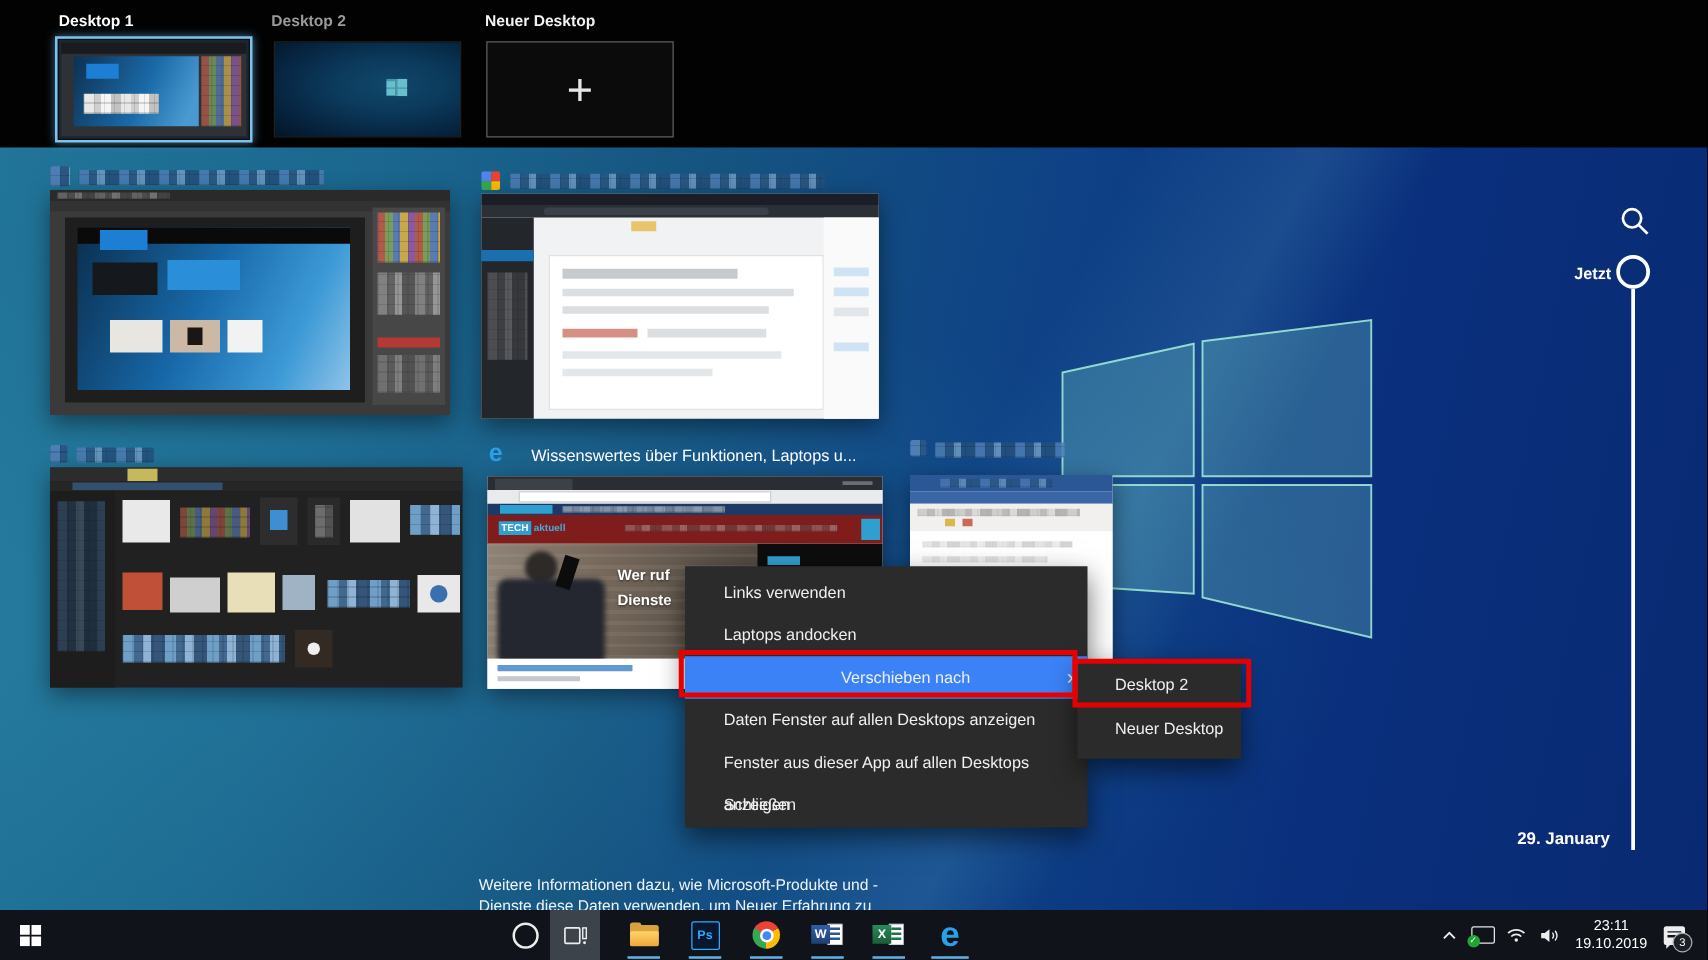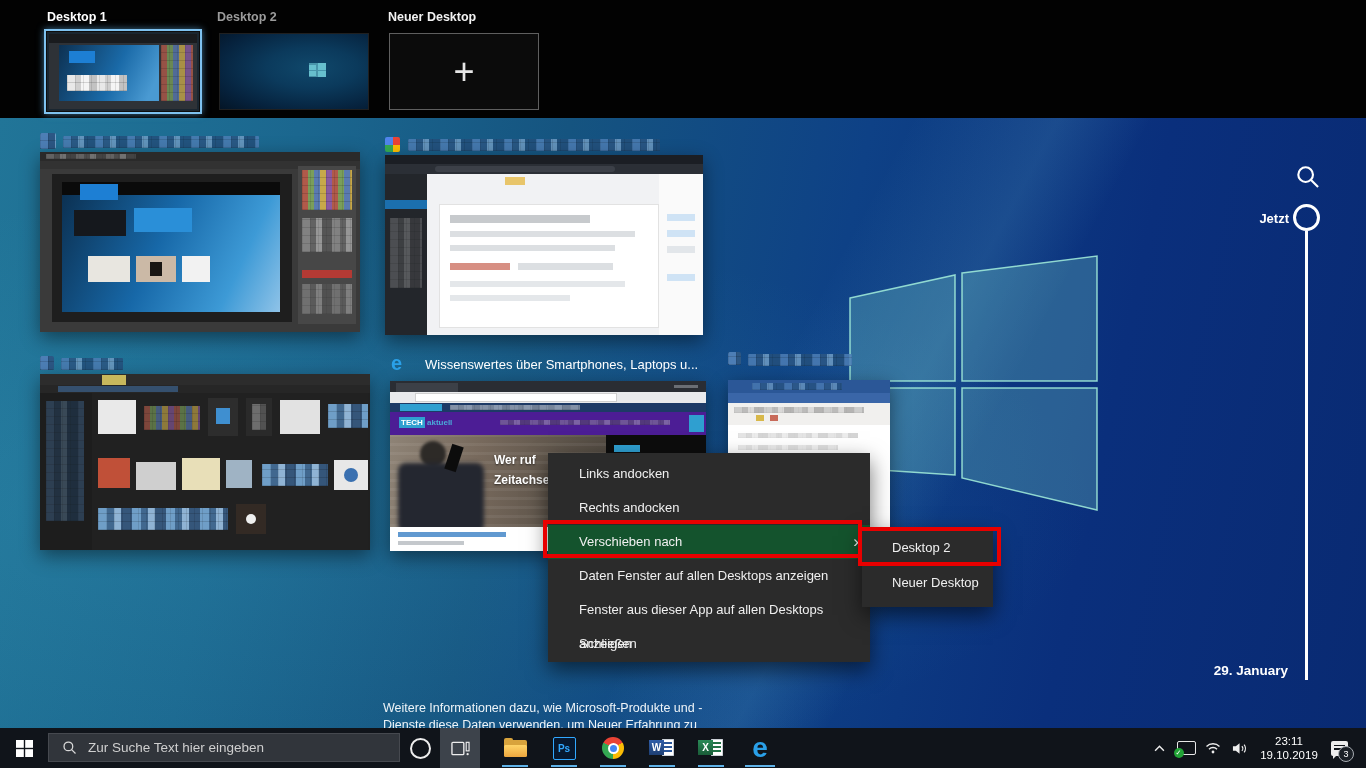--- a/index.html
+++ b/index.html
@@ -40,21 +40,21 @@
 
   
   .twin{box-shadow:0 6px 18px rgba(0,0,0,.45);}
   .ttl-icon{width:16px;height:16px;border-radius:2px;}
   .ttl-text{height:12px;border-radius:1px;}
 
   
   .cmenu{left:548px;top:453px;width:322px;height:209px;background:#2b2b2b;
      box-shadow:0 8px 20px rgba(0,0,0,.55);padding-top:4px;box-sizing:border-box;z-index:50;}
   .cm-item{position:relative;height:34px;line-height:34px;padding-left:31px;font-size:13px;color:#f0f0f0;}
-  .cm-hover{background:#14532d;}
+  .cm-hover{background:#3b82f6;text-align:center;}
   .cm-arrow{position:absolute;right:11px;top:0;font-size:17px;color:#e8e8e8;}
   .smenu{left:862px;top:528px;width:131px;height:79px;background:#2b2b2b;
      box-shadow:0 8px 20px rgba(0,0,0,.55);padding-top:2px;box-sizing:border-box;z-index:55;}
   .sm-item{height:35px;line-height:35px;padding-left:30px;font-size:13px;color:#f0f0f0;}
   .red-box{border:4px solid #e80000;box-sizing:border-box;z-index:60;background:transparent;}
 
   
   .tl-line{left:1305px;top:231px;width:3px;height:449px;background:#fff;z-index:20;}
   .tl-circle{left:1293px;top:204px;width:21px;height:21px;border:3px solid #fff;border-radius:50%;z-index:20;background:transparent;}
   .tl-now{left:1215px;top:211px;width:74px;text-align:right;font-size:13px;font-weight:700;z-index:20;}
@@ -247,46 +247,46 @@
     <div class="abs" style="left:294px;top:86px;width:34px;height:30px;background:#e8e8e8;">
       <div class="abs" style="left:10px;top:8px;width:14px;height:14px;background:#3a70b0;border-radius:50%;"></div>
     </div>
     <div class="abs pb-blue gridded" style="left:58px;top:134px;width:130px;height:22px;"></div>
     <div class="abs" style="left:196px;top:130px;width:30px;height:30px;background:#332a24;">
       <div class="abs" style="left:10px;top:10px;width:10px;height:10px;background:#efefef;border-radius:50%;"></div>
     </div>
   </div>
 
   <span class="abs edge-e" style="left:391px;top:353px;font-size:20px;">e</span>
-  <div class="abs" style="left:425px;top:357px;font-size:13px;color:#fff;">Wissenswertes über Smartphones, Laptops u...</div>
+  <div class="abs" style="left:425px;top:357px;font-size:13px;color:#fff;">Wissenswertes über Funktionen, Laptops u...</div>
   <div class="abs twin" style="left:390px;top:381px;width:316px;height:170px;background:#fff;">
     <div class="abs" style="left:0;top:0;right:0;height:11px;background:#2a2d33;">
       <div class="abs" style="left:6px;top:2px;width:62px;height:9px;background:#3c4047;"></div>
       <div class="abs" style="right:8px;top:4px;width:24px;height:3px;background:#6a6e74;"></div>
     </div>
     <div class="abs" style="left:0;top:11px;right:0;height:11px;background:#e9eaec;">
       <div class="abs" style="left:26px;top:2px;width:200px;height:7px;background:#fff;box-shadow:0 0 0 1px #d0d0d0;"></div>
     </div>
     <div class="abs" style="left:0;top:22px;right:0;height:9px;background:#1d3a66;">
       <div class="abs" style="left:10px;top:1px;width:42px;height:7px;background:#2f9fd0;"></div>
       <div class="abs pb-white gridded" style="left:60px;top:2px;width:130px;height:5px;opacity:.5;"></div>
     </div>
-    <div class="abs" style="left:0;top:31px;right:0;height:23px;background:#4c1d95;">
+    <div class="abs" style="left:0;top:31px;right:0;height:23px;background:#7f1d1d;">
       <span class="tech-box" style="position:absolute;left:9px;top:5px;">TECH</span>
       <span class="tech-rest" style="position:absolute;left:37px;top:6px;">aktuell</span>
       <div class="abs pb-gray gridded" style="left:110px;top:8px;width:170px;height:5px;opacity:.45;"></div>
       <div class="abs" style="right:2px;top:3px;width:15px;height:17px;background:#2f9fd0;"></div>
     </div>
     <div class="abs" style="left:0;top:54px;right:0;height:92px;overflow:hidden;background:linear-gradient(100deg,#8e8376 0%,#77695c 28%,#5c5349 55%,#453f38 80%,#383329 100%);">
       <div class="abs" style="left:0;top:0;width:100%;height:100%;background:repeating-linear-gradient(0deg,rgba(255,255,255,.06) 0 3px,transparent 3px 9px);"></div>
       <div class="abs" style="left:30px;top:6px;width:26px;height:26px;border-radius:50%;background:#2d2a27;filter:blur(1.5px);"></div>
       <div class="abs" style="left:8px;top:28px;width:86px;height:70px;border-radius:8px;background:#242730;filter:blur(2px);"></div>
       <div class="abs" style="left:58px;top:10px;width:12px;height:26px;background:#0c0c0c;transform:rotate(18deg);filter:blur(.5px);"></div>
       <div class="abs hero-text" style="left:104px;top:16px;">Wer ruf</div>
-      <div class="abs hero-text" style="left:104px;top:36px;">Zeitachse</div>
+      <div class="abs hero-text" style="left:104px;top:36px;">Dienste</div>
       <div class="abs" style="right:0;top:0;width:100px;height:92px;background:#0d0d0d;">
         <div class="abs" style="left:8px;top:10px;width:26px;height:7px;background:#2f9fd0;"></div>
         <div class="abs pb-white gridded" style="left:8px;top:22px;width:82px;height:5px;opacity:.8;"></div>
         <div class="abs pb-white gridded" style="left:8px;top:31px;width:60px;height:5px;opacity:.8;"></div>
       </div>
     </div>
     <div class="abs" style="left:0;top:146px;right:0;height:24px;background:#ffffff;">
       <div class="abs" style="left:8px;top:5px;width:108px;height:5px;background:#3a7fc4;opacity:.8;"></div>
       <div class="abs" style="left:8px;top:14px;width:66px;height:4px;background:#c4c8cc;"></div>
       <div class="abs" style="left:158px;top:5px;width:108px;height:5px;background:#3a7fc4;opacity:.8;"></div>
@@ -318,22 +318,22 @@
   </svg>
   <div class="abs tl-now">Jetzt</div>
   <div class="abs tl-circle"></div>
   <div class="abs tl-line"></div>
   <div class="abs tl-date">29. January</div>
 
   <div class="abs promo-p" style="left:383px;">Weitere Informationen dazu, wie Microsoft-Produkte und -
 Dienste diese Daten verwenden, um Neuer Erfahrung zu</div>
 
   <div class="abs cmenu">
-    <div class="cm-item"><span>Links andocken</span></div>
-    <div class="cm-item"><span>Rechts andocken</span></div>
+    <div class="cm-item"><span>Links verwenden</span></div>
+    <div class="cm-item"><span>Laptops andocken</span></div>
     <div class="cm-item cm-hover">
       <span>Verschieben nach</span>
       <span class="cm-arrow">›</span>
     </div>
     <div class="cm-item"><span>Daten Fenster auf allen Desktops anzeigen</span></div>
     <div class="cm-item"><span>Fenster aus dieser App auf allen Desktops anzeigen</span></div>
     <div class="cm-item"><span>Schließen</span></div>
   </div>
 
   <div class="abs smenu">
@@ -345,27 +345,20 @@
   <div class="abs red-box" style="left:858px;top:527px;width:143px;height:39px;"></div>
 
   <div class="abs taskbar">
     <div class="tb-item" style="left:0;width:48px;">
       <svg width="17" height="17" viewBox="0 0 17 17">
         <rect x="0" y="0" width="7.8" height="7.8" fill="#fff"></rect>
           <rect x="9.2" y="0" width="7.8" height="7.8" fill="#fff"></rect>
         <rect x="0" y="9.2" width="7.8" height="7.8" fill="#fff"></rect>
           <rect x="9.2" y="9.2" width="7.8" height="7.8" fill="#fff"></rect>
       </svg>
-    </div>
-    <div class="abs searchbox">
-      <svg style="margin:0 9px 0 13px;" width="15" height="15" viewBox="0 0 20 20">
-        <circle cx="8.5" cy="8.5" r="5.8" fill="none" stroke="#d8d8d8" stroke-width="1.7"></circle>
-        <line x1="12.8" y1="12.8" x2="18" y2="18" stroke="#d8d8d8" stroke-width="1.7"></line>
-      </svg>
-      <input type="text" placeholder="Zur Suche Text hier eingeben" style="">
     </div>
     <div class="tb-item" style="left:400px;width:40px;">
       <div class="cortana-ring"></div>
     </div>
     <div class="tb-item tv-active" style="left:440px;width:40px;">
       <svg width="19" height="19" viewBox="0 0 20 20">
         <rect x="1" y="3.5" width="12.5" height="13" rx="1" fill="none" stroke="#ededed" stroke-width="1.4"></rect>
         <rect x="16" y="3.5" width="3" height="9" fill="none" stroke="#ededed" stroke-width="1.2"></rect>
         <circle cx="17.5" cy="16" r="1.2" fill="#ededed"></circle>
       </svg>

